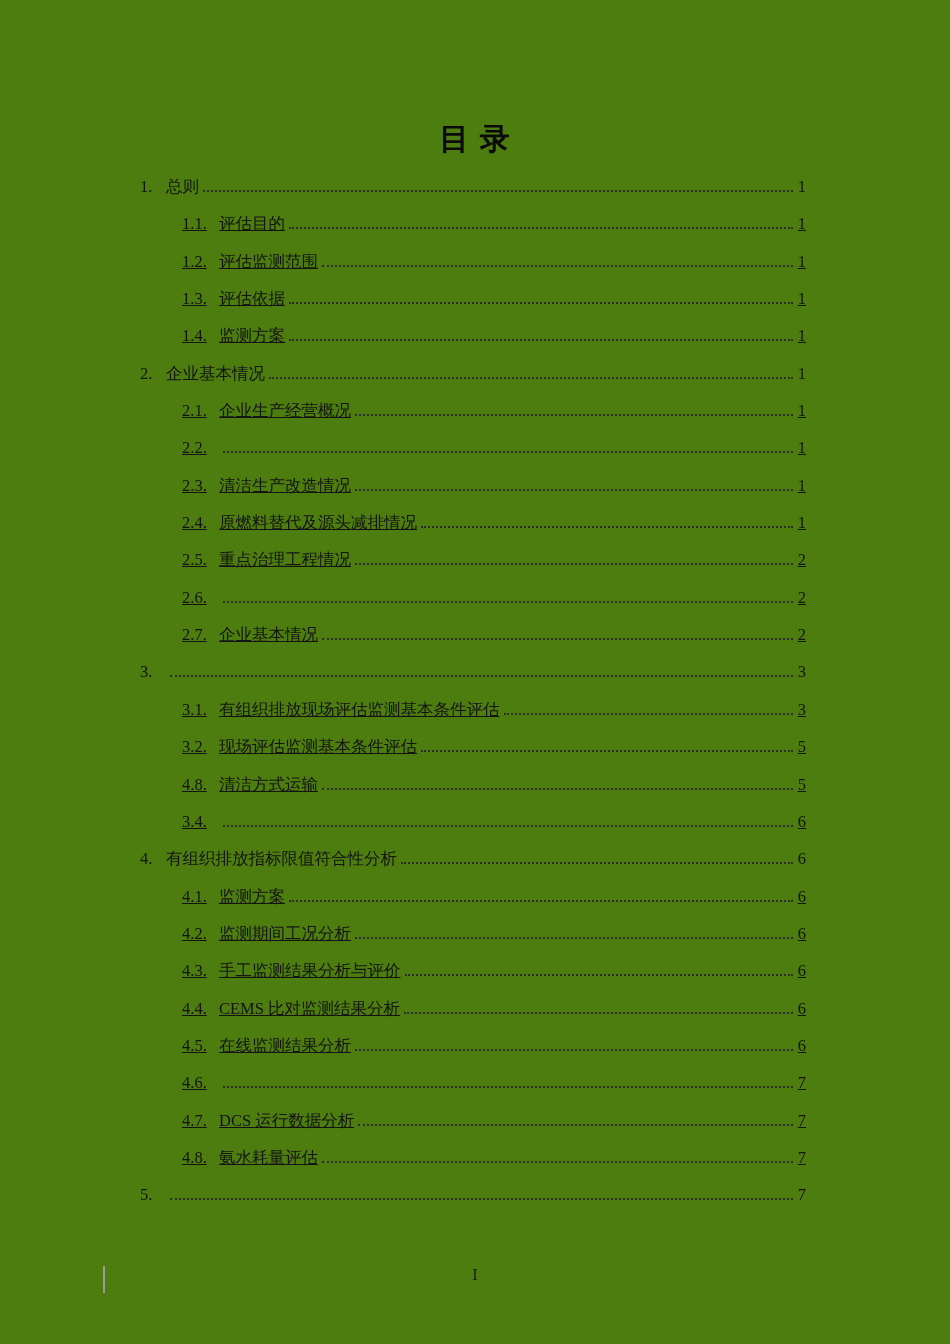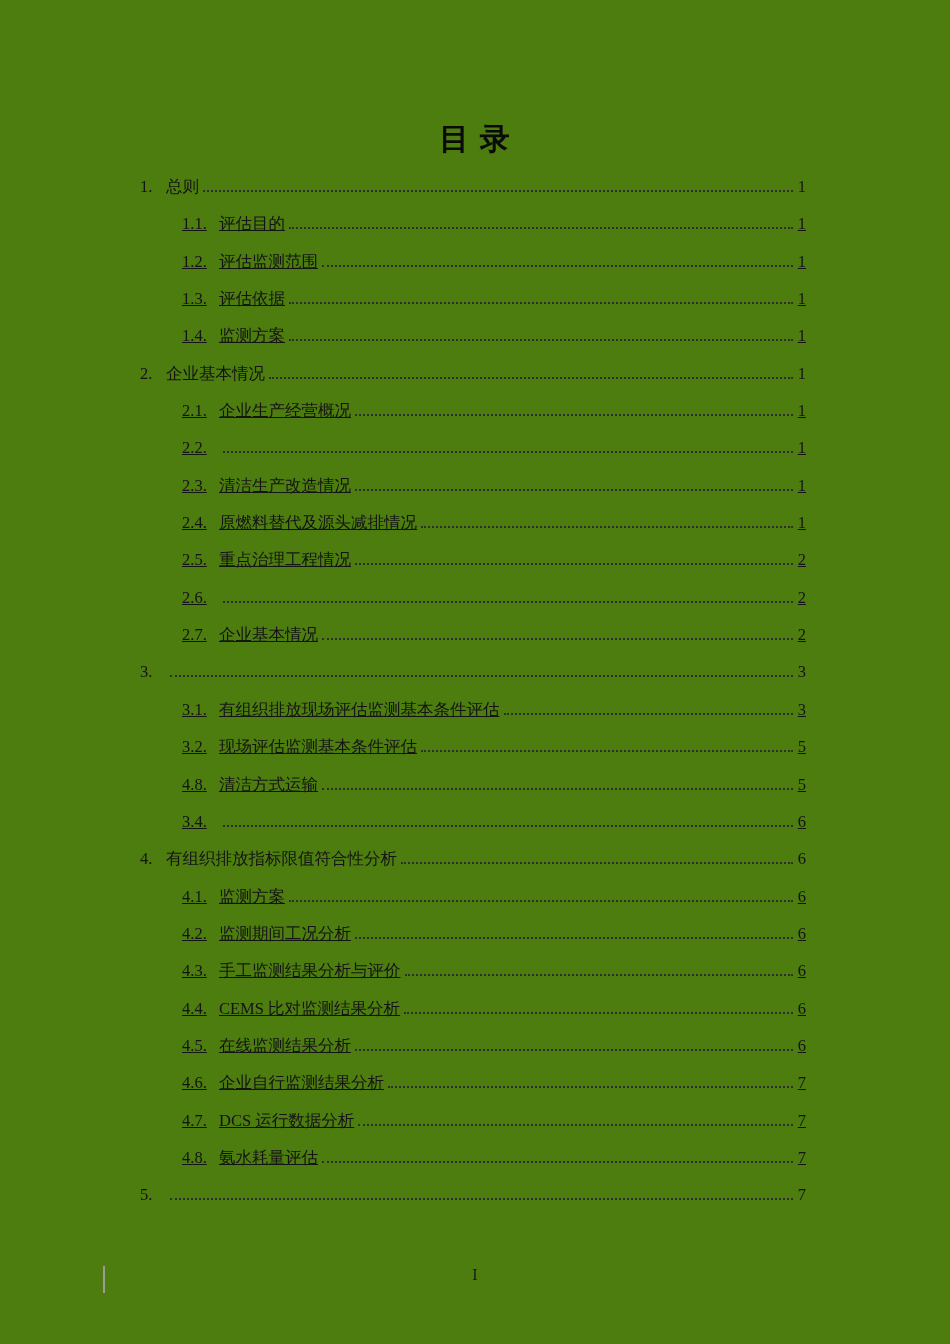--- a/index.html
+++ b/index.html
@@ -227,21 +227,20 @@
       <span class="toc-page-number">6</span>
     </div>
       <div class="toc-row level-2">
       <span class="toc-entry-number">4.5.</span>
       <span class="toc-entry-label">在线监测结果分析</span>
       <span class="toc-leader"></span>
       <span class="toc-page-number">6</span>
     </div>
       <div class="toc-row level-2">
       <span class="toc-entry-number">4.6.</span>
-      <span class="toc-entry-label">企业自行监测结果分析</span>
       <span class="toc-leader"></span>
       <span class="toc-page-number">7</span>
     </div>
       <div class="toc-row level-2">
       <span class="toc-entry-number">4.7.</span>
       <span class="toc-entry-label">DCS 运行数据分析</span>
       <span class="toc-leader"></span>
       <span class="toc-page-number">7</span>
     </div>
       <div class="toc-row level-2">

